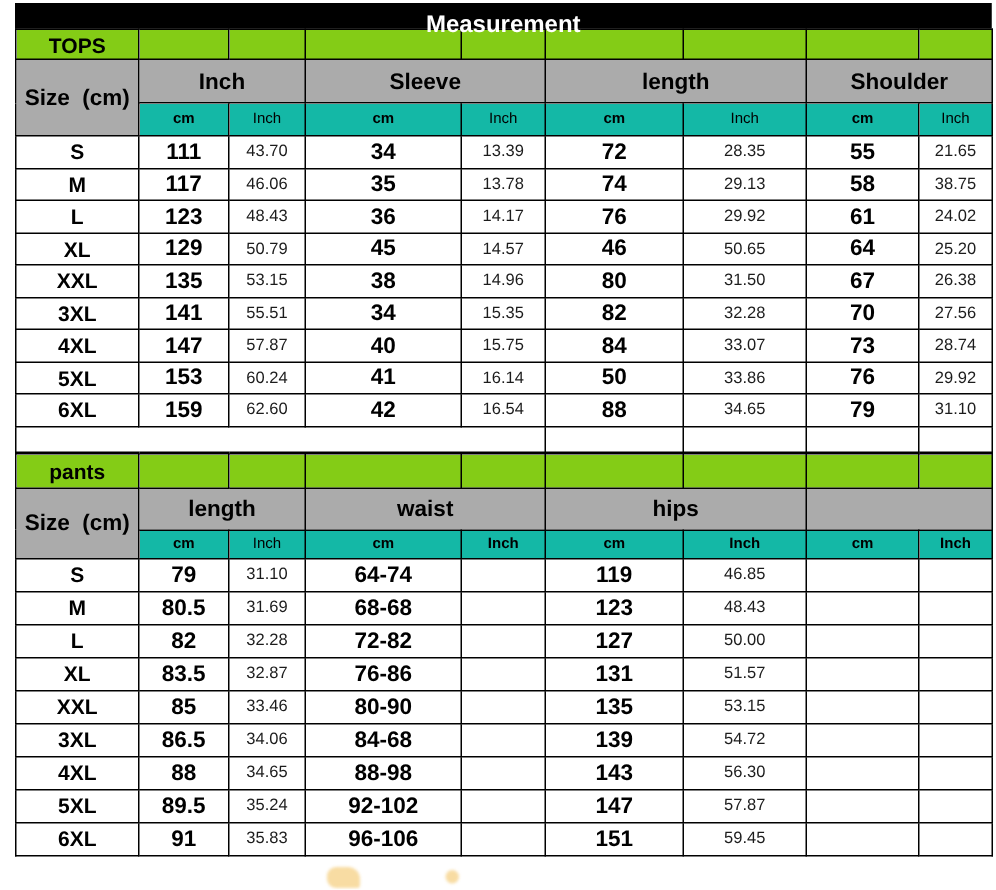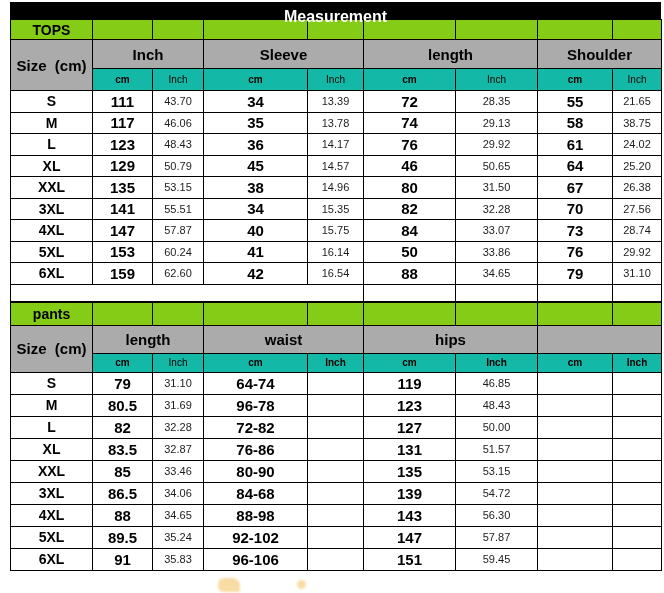--- a/index.html
+++ b/index.html
@@ -267,21 +267,21 @@
           <td class="cm">119</td>
           <td class="in">46.85</td>
           <td class="cm"></td>
           <td class="in"></td>
         </tr>
 
         <tr>
           <th>M</th>
           <td class="cm">80.5</td>
           <td class="in">31.69</td>
-          <td class="cm">96-78</td>
+          <td class="cm">68-68</td>
           <td class="in"></td>
           <td class="cm">123</td>
           <td class="in">48.43</td>
           <td class="cm"></td>
           <td class="in"></td>
         </tr>
 
         <tr>
           <th>L</th>
           <td class="cm">82</td>

